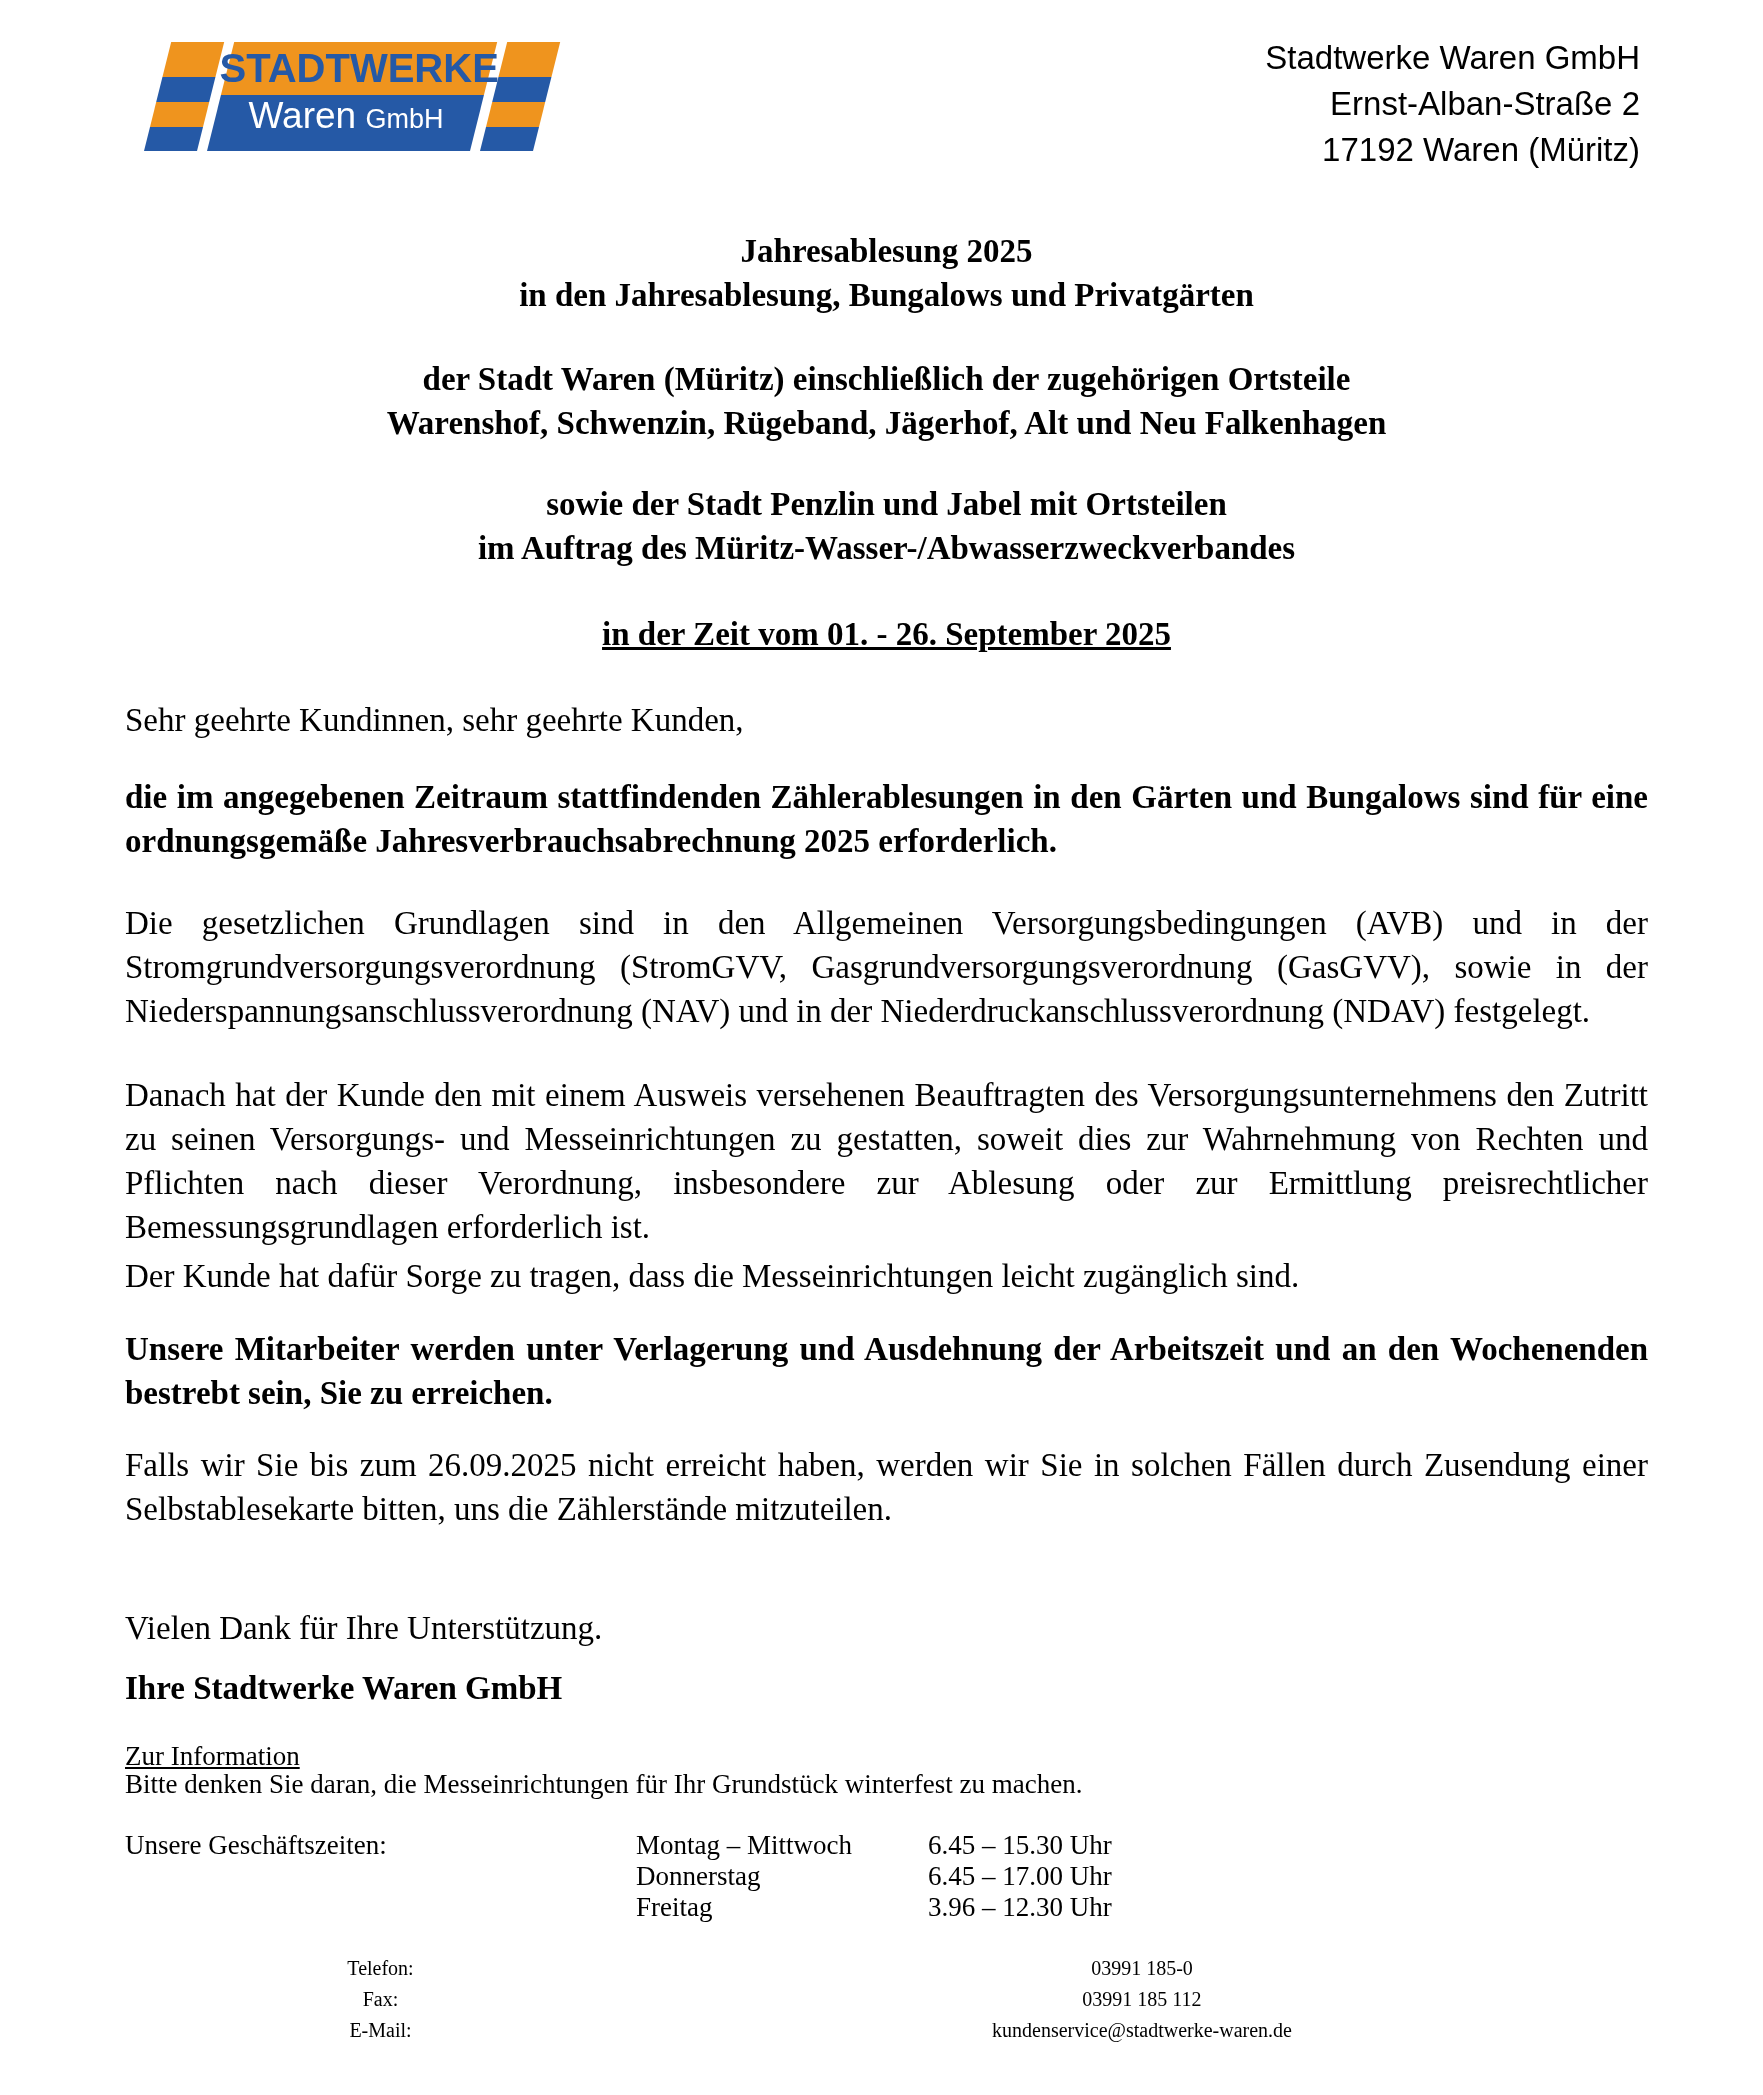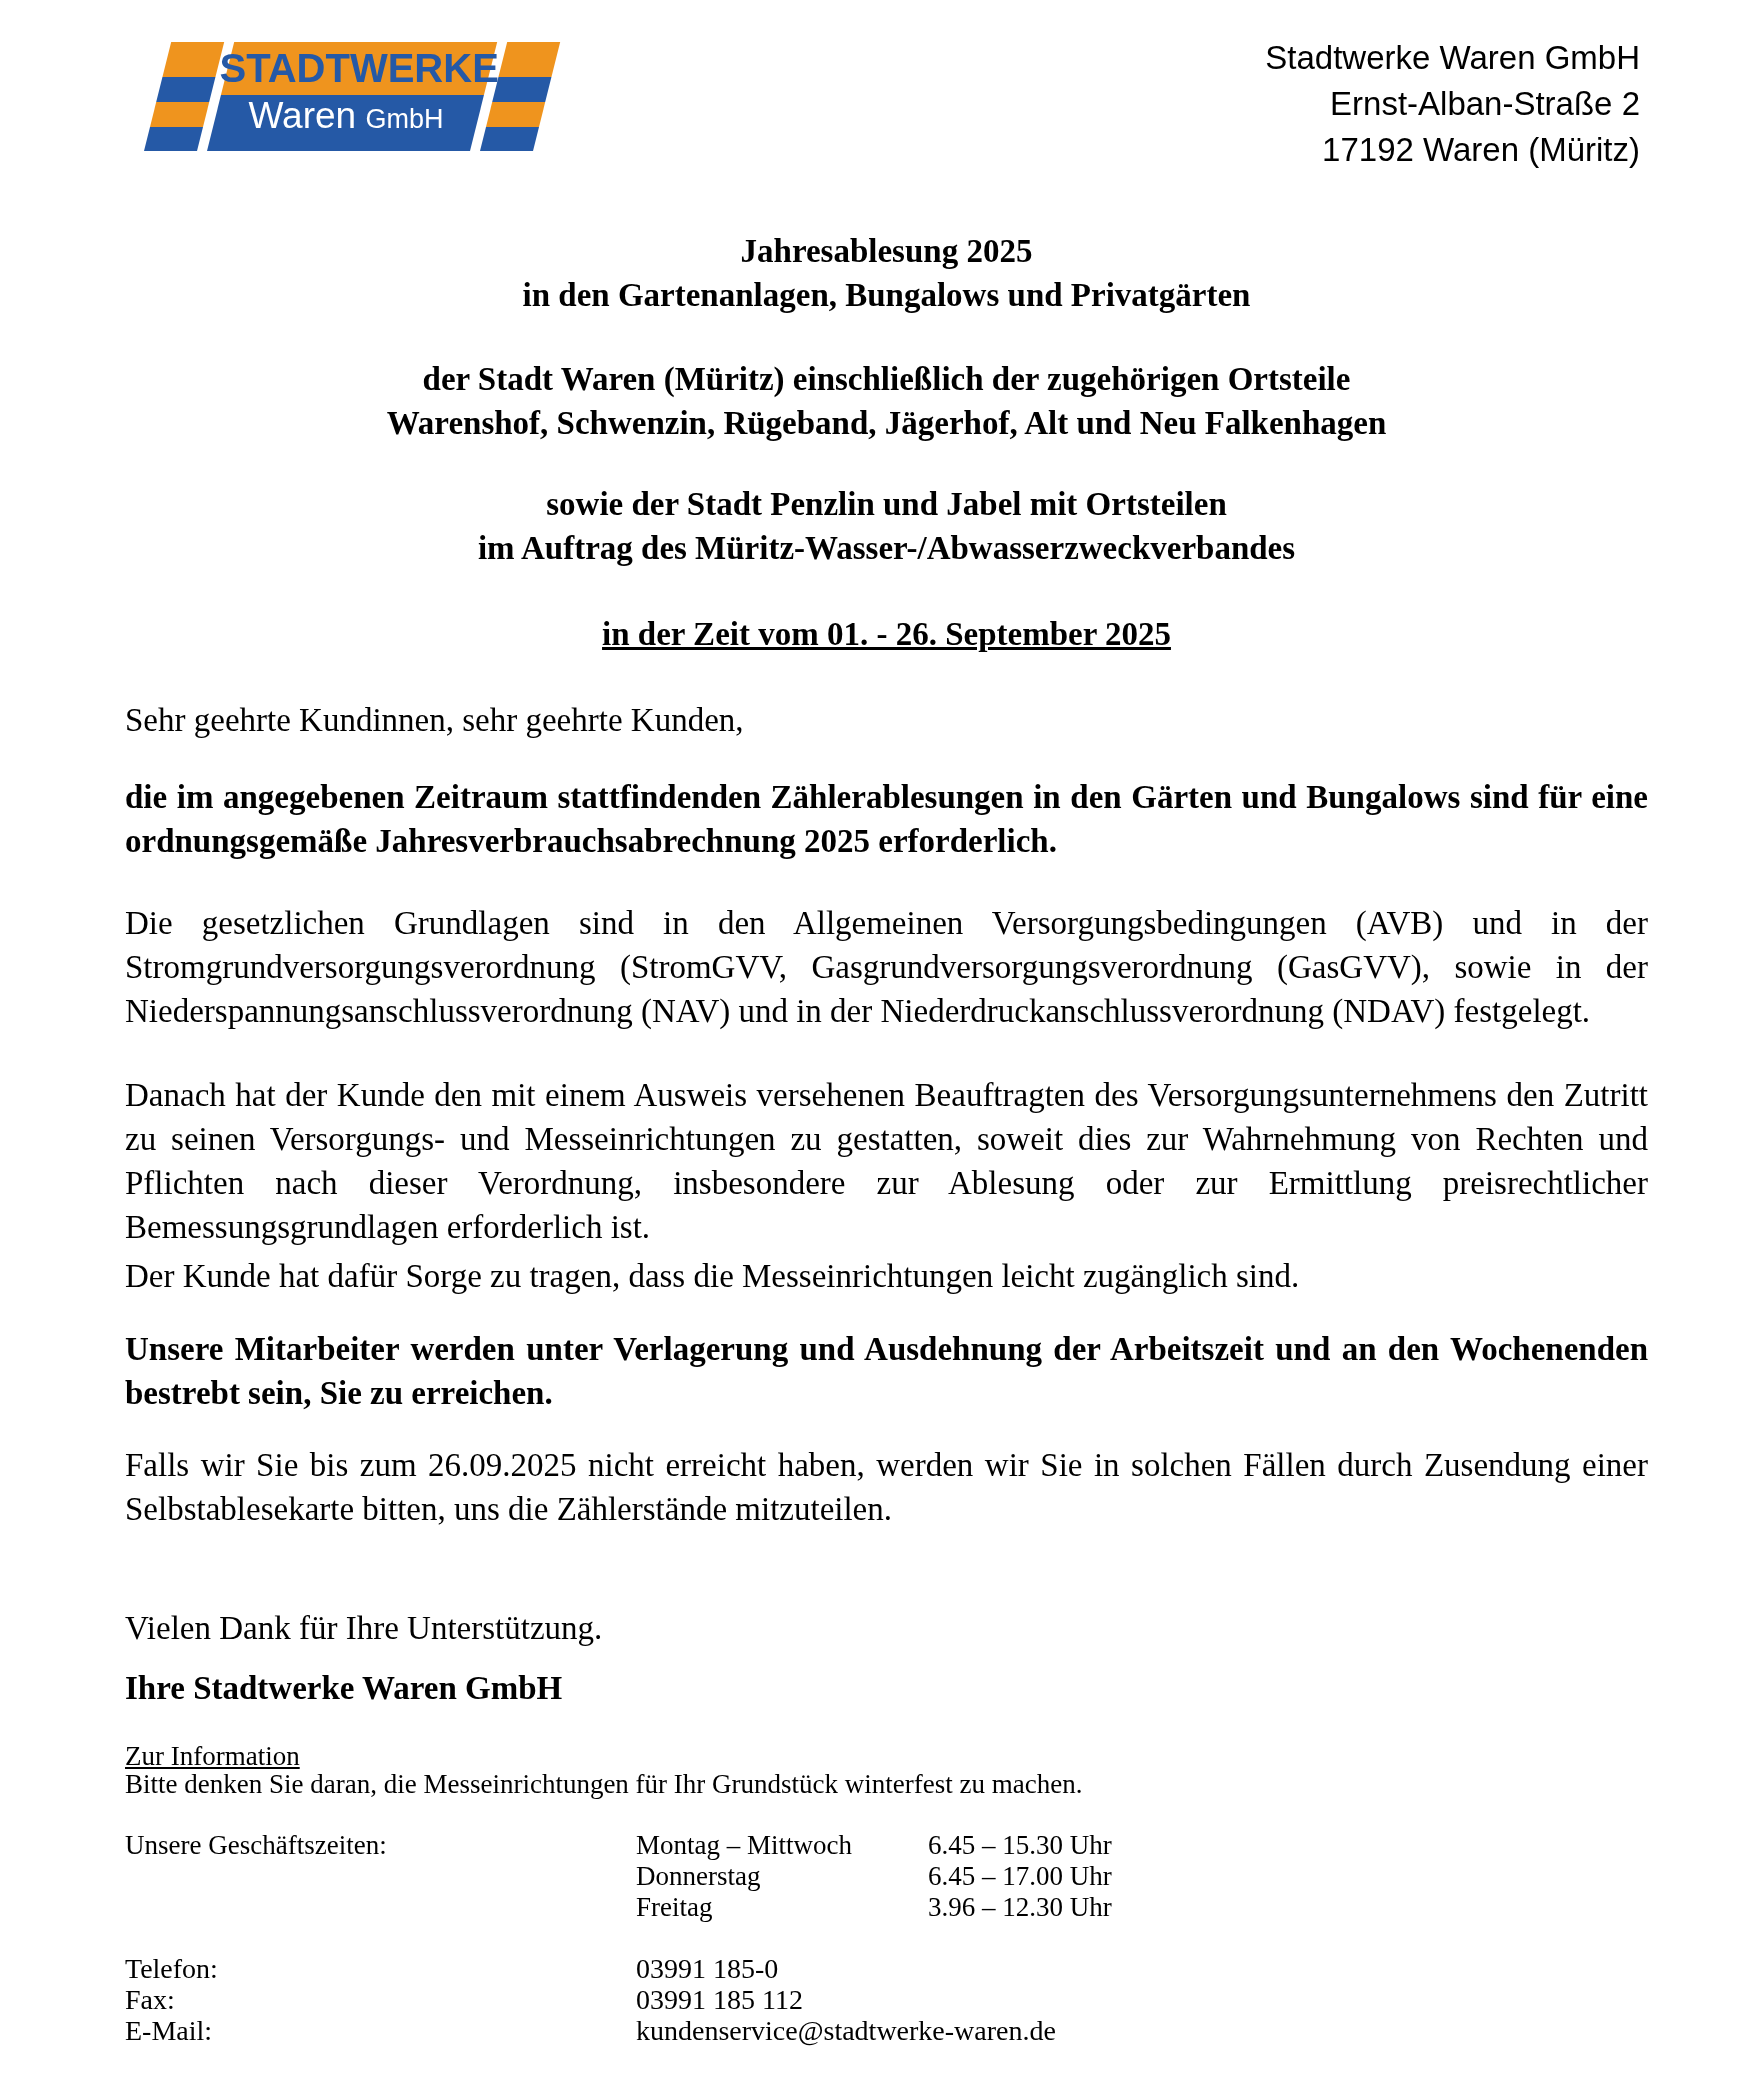--- a/index.html
+++ b/index.html
@@ -65,21 +65,21 @@
 
   
   .hours-grid {
     display: grid;
     grid-template-columns: 511px 292px auto;
     font-size: 27px; line-height: 31px;
   }
   .contact-grid {
     display: grid;
     grid-template-columns: 511px auto;
-    font-size: 28px; line-height: 31px;
+    font-size: 20px; line-height: 31px; text-align: center;
   }
 </style>
 </head>
 <body>
 
 <div class="page">
 
   <div class="abs logo-wrap">
     <div class="logo-skew">
       <div class="logo-col-stripes">
@@ -111,21 +111,21 @@
   </div>
 
   <div class="abs sender">
     <div>Stadtwerke Waren GmbH</div>
     <div>Ernst-Alban-Straße 2</div>
     <div>17192 Waren (Müritz)</div>
   </div>
 
   <div class="abs block body-text bold center" style="top:229px">
     <div>Jahresablesung 2025</div>
-    <div>in den Gartenanlagen, Bungalows und Privatgärten</div>
+    <div>in den Jahresablesung, Bungalows und Privatgärten</div>
   </div>
   <div class="abs block body-text bold center" style="top:357px">
     <div>der Stadt Waren (Müritz) einschließlich der zugehörigen Ortsteile</div>
     <div>Warenshof, Schwenzin, Rügeband, Jägerhof, Alt und Neu Falkenhagen</div>
   </div>
   <div class="abs block body-text bold center" style="top:482px">
     <div>sowie der Stadt Penzlin und Jabel mit Ortsteilen</div>
     <div>im Auftrag des Müritz-Wasser-/Abwasserzweckverbandes</div>
   </div>
   <div class="abs block body-text bold center" style="top:612px">

